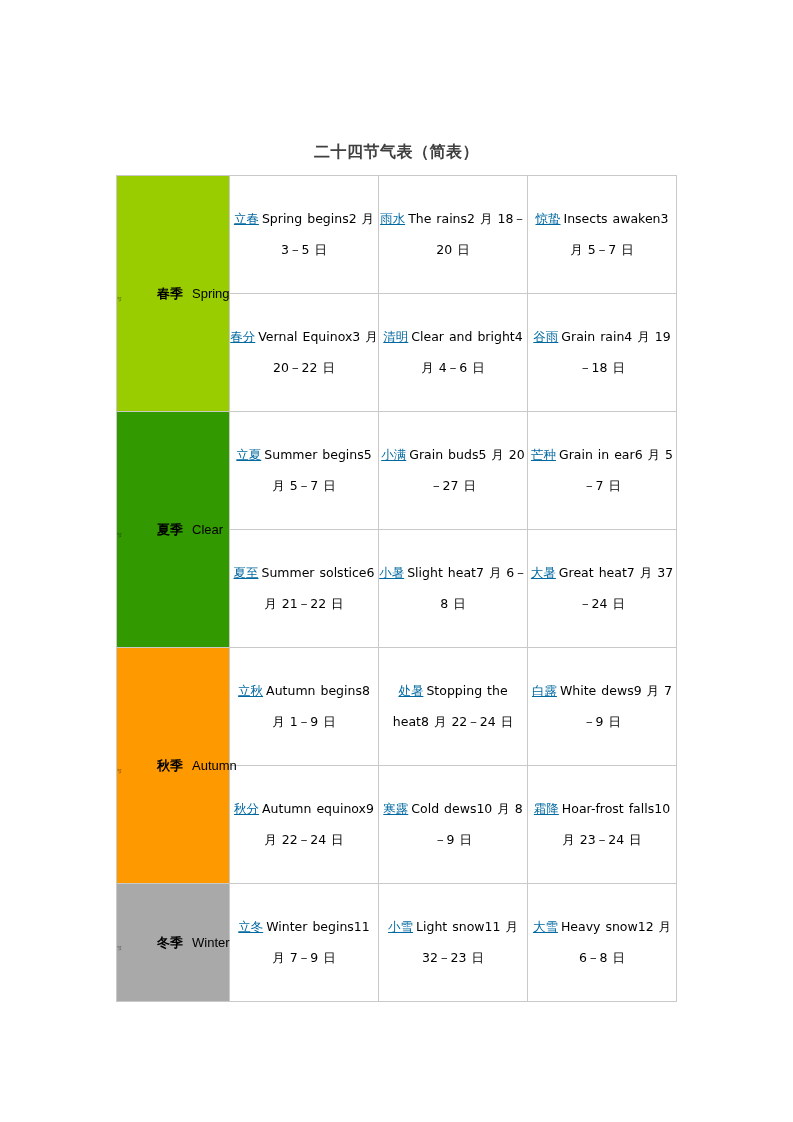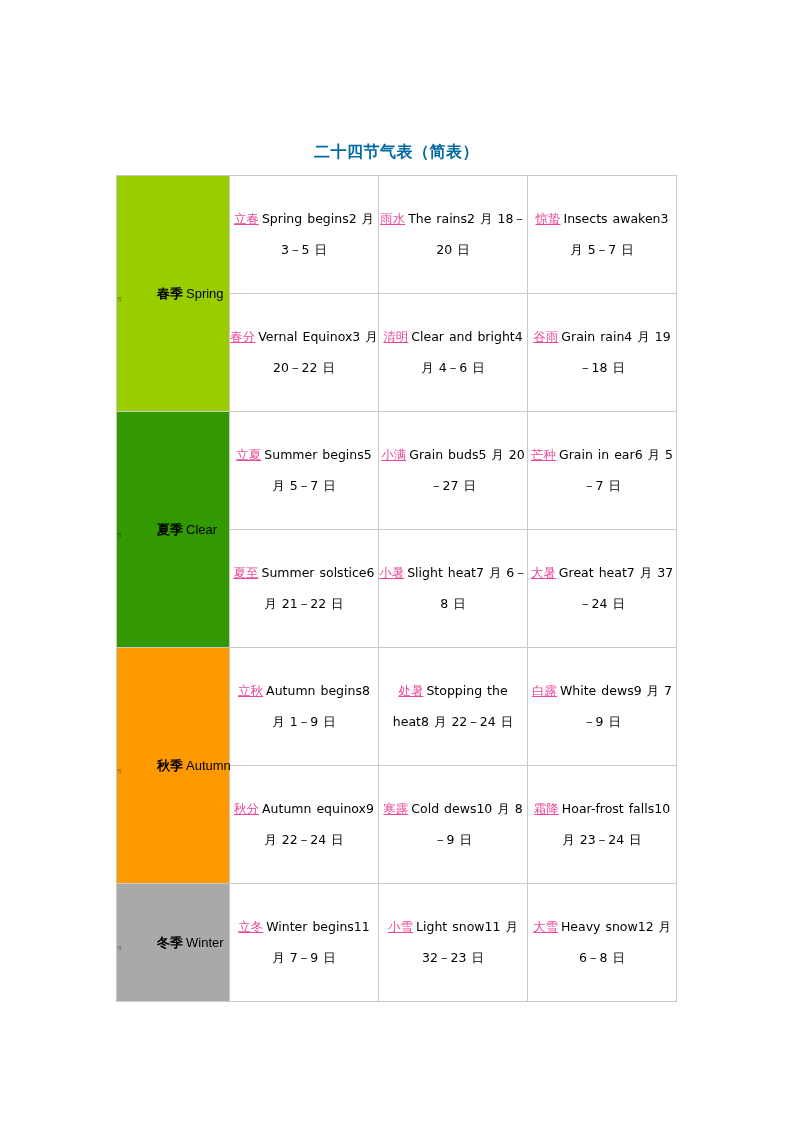--- a/index.html
+++ b/index.html
@@ -25,21 +25,21 @@
 
   .doc-title {
     position: absolute;
     left: 0;
     top: 142px;
     width: 793px;
     text-align: center;
     font-size: 16px;
     font-weight: bold;
     letter-spacing: 0.5px;
-    color: #0369a1;
+    color: #404040;
   }
 
   .season-table {
     position: absolute;
     left: 116px;
     top: 175px;
     width: 561px;
     border-collapse: collapse;
     table-layout: fixed;
   }
@@ -72,21 +72,21 @@
     letter-spacing: -1px;
     opacity: 0.55;
   }
   .season-cn {
     font-size: 13px;
     font-weight: bold;
     margin-left: 36px;
   }
   .season-en {
     font-size: 13px;
-    padding-left: 3px;
+    padding-left: 9px;
   }
 
   .c-spring { background: #9acd00; }
   .c-summer { background: #339900; }
   .c-autumn { background: #ff9900; }
   .c-winter { background: #a9a9a9; }
 
   
   .term-cell {
     width: 149px;
@@ -95,21 +95,21 @@
     padding: 0 7px;
     box-sizing: border-box;
   }
   .term-text {
     font-size: 12.5px;
     line-height: 2.45;
     word-spacing: 1px;
     color: #000000;
   }
   .term-cn {
-    color: #ec4899;
+    color: #0369a1;
     text-decoration: underline;
     padding-right: 3px;
   }
   .cjk {
     font-family: "DejaVu Sans", "Liberation Sans", sans-serif;
   }
 </style>
 </head>
 <body>
 

